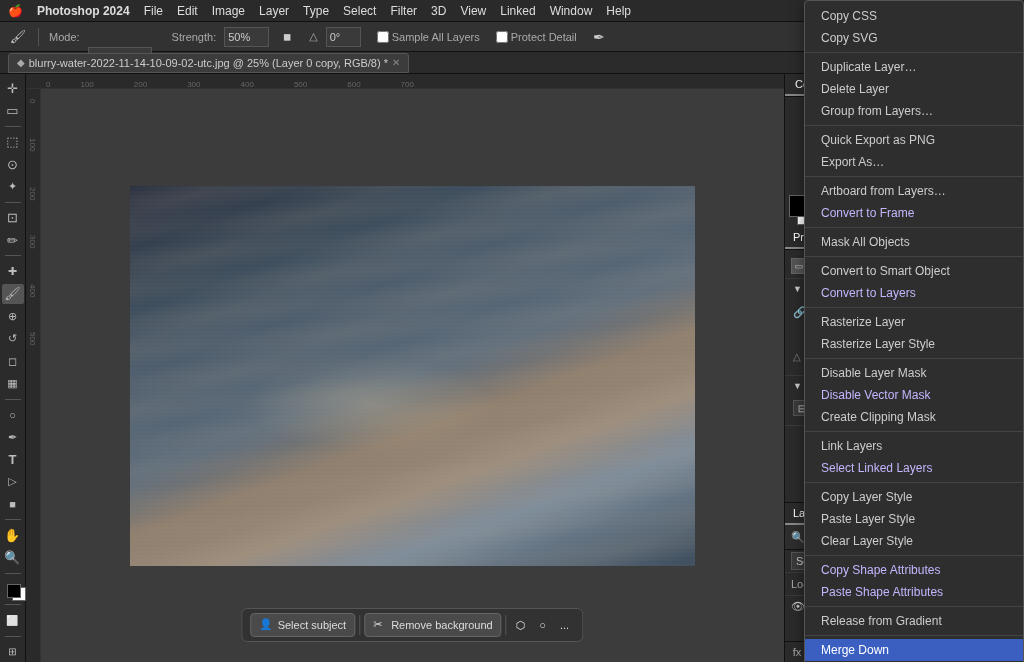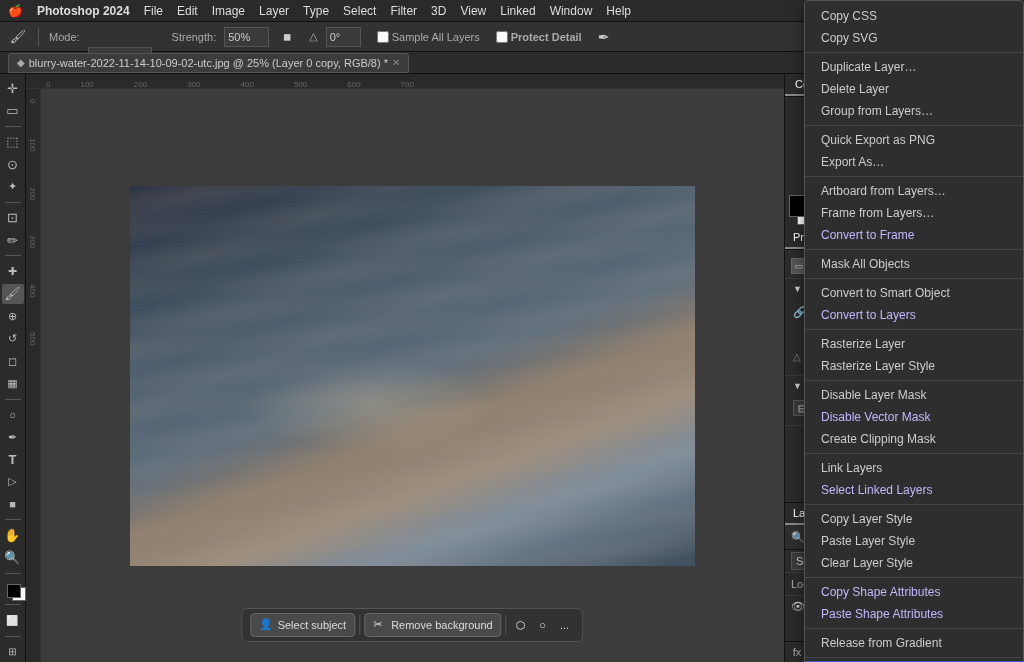--- a/index.html
+++ b/index.html
@@ -179,21 +179,21 @@
   <input type="text" value="50%" style="width: 45px; background: rgb(58, 58, 58); border: 1px solid rgb(85, 85, 85); color: rgb(204, 204, 204); font-size: 11px; height: 20px; padding: 1px 3px;">
   <div class="tool-icon" style="font-size:10px;">◼</div>
   <span style="color:#aaa;font-size:11px;margin-left:4px;">△</span>
   <input type="text" value="0°" style="width: 35px; background: rgb(58, 58, 58); border: 1px solid rgb(85, 85, 85); color: rgb(204, 204, 204); font-size: 11px; height: 20px; padding: 1px 3px;">
   <label style="display:flex;align-items:center;gap:3px;margin-left:8px;">
     <input type="checkbox" style="">
     <span style="font-size:11px;color:#aaa;">Sample All Layers</span>
   </label>
   <label style="display:flex;align-items:center;gap:3px;margin-left:8px;">
     <input type="checkbox" style="">
-    <span style="font-size:11px;color:#aaa;font-weight:bold;">Protect Detail</span>
+    <span style="font-size:11px;color:#aaa;">Protect Detail</span>
   </label>
   <div class="tool-icon" style="font-size:14px;margin-left:4px;">✒</div>
   <span class="spacer"></span>
   <div class="right-icons">
     <div class="tool-icon">🔍</div>
     <div class="tool-icon">❓</div>
     <div class="tool-icon">⚙</div>
     <div class="tool-icon">⋯</div>
   </div>
 </div>
@@ -479,21 +479,20 @@
   <div class="cm-item">Copy SVG</div>
   <div class="cm-separator"></div>
   <div class="cm-item">Duplicate Layer…</div>
   <div class="cm-item">Delete Layer</div>
   <div class="cm-item">Group from Layers…</div>
   <div class="cm-separator"></div>
   <div class="cm-item">Quick Export as PNG</div>
   <div class="cm-item">Export As…</div>
   <div class="cm-separator"></div>
   <div class="cm-item">Artboard from Layers…</div>
-  <div class="cm-item">Frame from Layers…</div>
   <div class="cm-item disabled">Convert to Frame</div>
   <div class="cm-separator"></div>
   <div class="cm-item">Mask All Objects</div>
   <div class="cm-separator"></div>
   <div class="cm-item">Convert to Smart Object</div>
   <div class="cm-item disabled">Convert to Layers</div>
   <div class="cm-separator"></div>
   <div class="cm-item">Rasterize Layer</div>
   <div class="cm-item">Rasterize Layer Style</div>
   <div class="cm-separator"></div>

